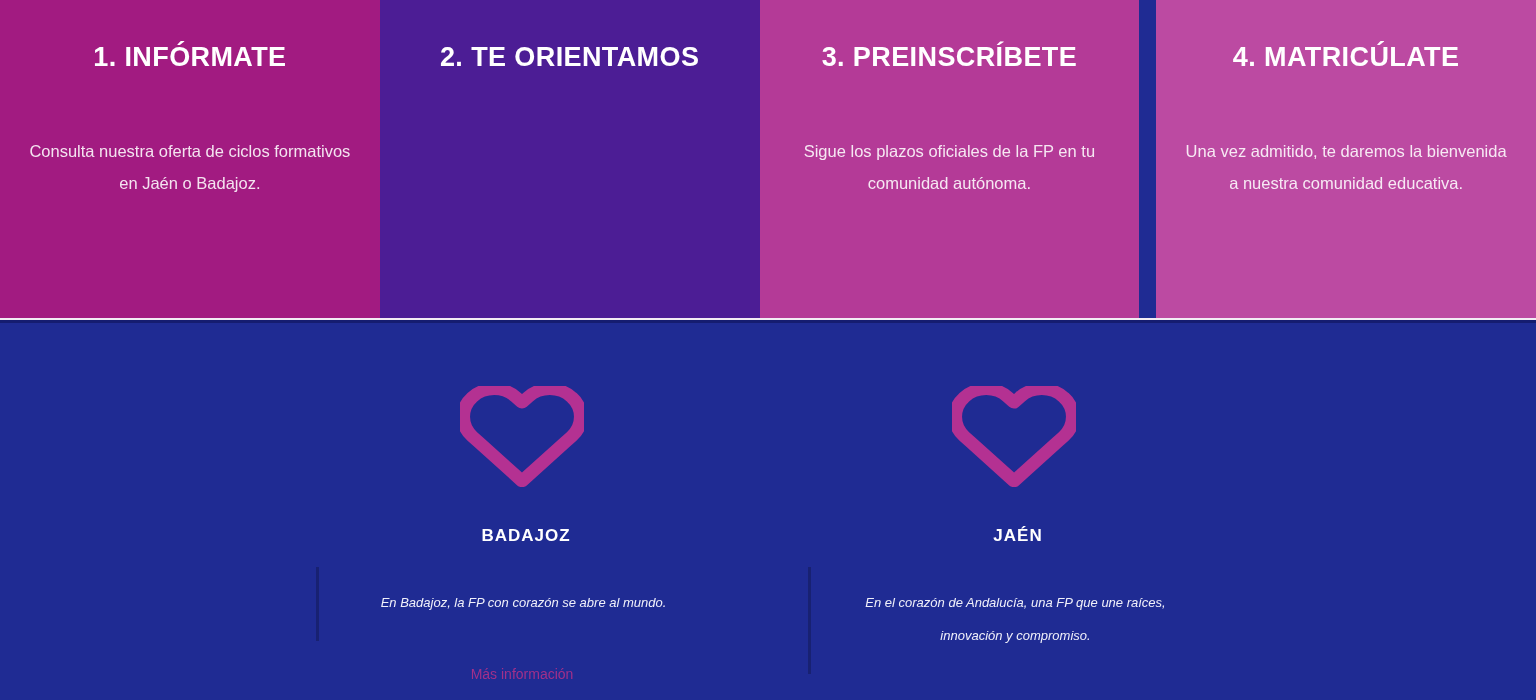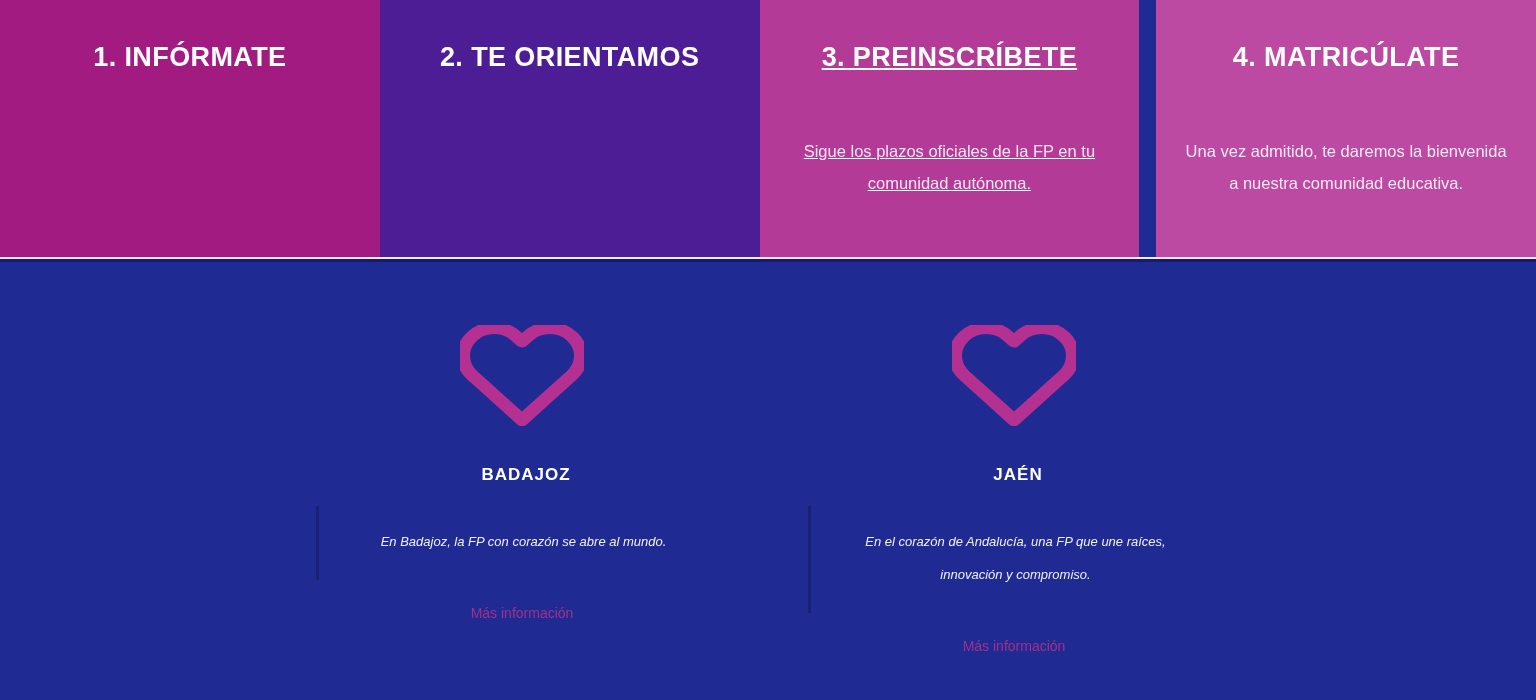--- a/index.html
+++ b/index.html
@@ -1,20 +1,20 @@
 <!DOCTYPE html>
 <html><head>
 <meta charset="utf-8">
 <style>
   * { box-sizing: border-box; margin: 0; padding: 0; }
   html, body { width: 1536px; height: 700px; overflow: hidden; }
   body { font-family: "Liberation Sans", sans-serif; background: #1f2b93; }
 
   
-  .steps-row { display: flex; height: 257px; width: 100%; }
+  .steps-row { display: flex; height: 318px; width: 100%; }
   .step-col {
     flex: 1 1 0;
     padding: 42px 28px 0 28px;
     text-align: center;
     color: #ffffff;
   }
   .step-title {
     font-size: 27px;
     font-weight: 700;
     letter-spacing: 0.4px;
@@ -83,27 +83,28 @@
     cursor: pointer;
   }
 </style>
 </head>
 <body>
 
 <div class="steps-row">
 
   <div class="step-col" style="background-color: rgb(162, 27, 129);">
     <div class="step-title">1. INFÓRMATE</div>
+    <div class="step-text">Consulta nuestra oferta de ciclos formativos en Jaén o Badajoz.</div>
   </div>
 
   <div class="step-col" style="background-color: #4c1d95;">
     <div class="step-title">2. TE ORIENTAMOS</div>
   </div>
 
-  <div class="step-col" style="background-color: rgb(180, 58, 151); text-decoration: underline;">
+  <div class="step-col" style="background-color: rgb(180, 58, 151);">
     <div class="step-title">3. PREINSCRÍBETE</div>
     <div class="step-text">Sigue los plazos oficiales de la FP en tu comunidad autónoma.</div>
   </div>
 
   <div class="step-col" style="background-color: rgb(188, 74, 162); margin-left: 17px;">
     <div class="step-title">4. MATRICÚLATE</div>
     <div class="step-text">Una vez admitido, te daremos la bienvenida a nuestra comunidad educativa.</div>
   </div>
 
 </div>

